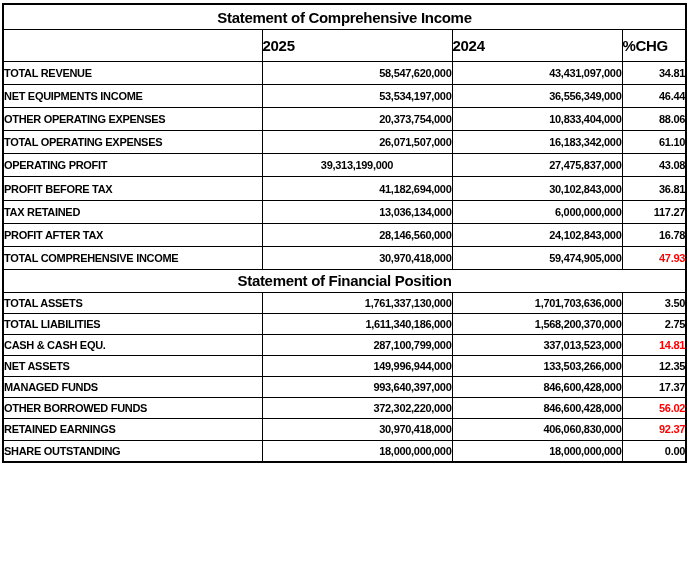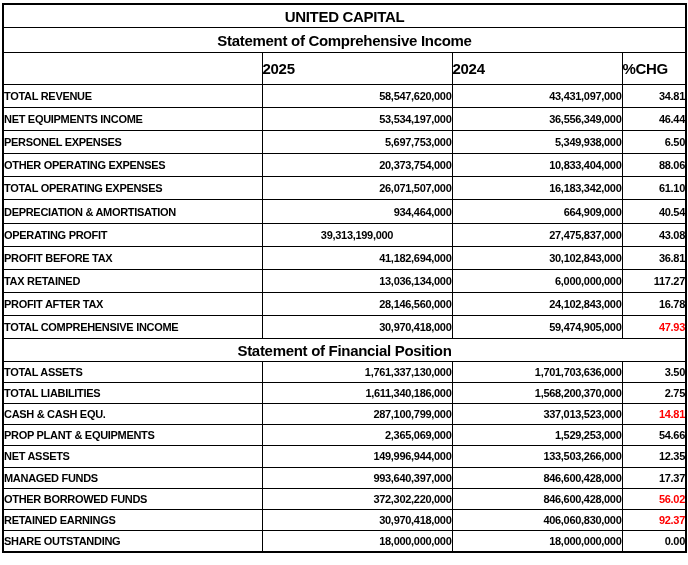--- a/index.html
+++ b/index.html
@@ -55,23 +55,20 @@
 <div class="sheet">
 <table class="fin">
   <colgroup>
     <col class="c-label">
         <col class="c-2025">
         <col class="c-2024">
         <col class="c-chg">
   </colgroup>
 
   <tbody>
-        <tr class="row-title">
-    <td colspan="4">UNITED CAPITAL</td>
-  </tr>
   <tr class="row-subtitle">
     <td colspan="4">Statement of Comprehensive Income</td>
   </tr>
   <tr class="row-colhead">
     <td></td>
     <td>2025</td>
     <td>2024</td>
     <td>%CHG</td>
   </tr>
 
@@ -81,42 +78,30 @@
     <td class="cell-num">43,431,097,000</td>
     <td class="cell-chg" style="color: rgb(0, 0, 0);">34.81</td>
   </tr>
   <tr class="row-data">
     <td class="cell-label">NET EQUIPMENTS INCOME</td>
     <td class="cell-num">53,534,197,000</td>
     <td class="cell-num">36,556,349,000</td>
     <td class="cell-chg" style="color: rgb(0, 0, 0);">46.44</td>
   </tr>
   <tr class="row-data">
-    <td class="cell-label">PERSONEL EXPENSES</td>
-    <td class="cell-num">5,697,753,000</td>
-    <td class="cell-num">5,349,938,000</td>
-    <td class="cell-chg" style="color: rgb(0, 0, 0);">6.50</td>
-  </tr>
-  <tr class="row-data">
     <td class="cell-label">OTHER OPERATING EXPENSES</td>
     <td class="cell-num">20,373,754,000</td>
     <td class="cell-num">10,833,404,000</td>
     <td class="cell-chg" style="color: rgb(0, 0, 0);">88.06</td>
   </tr>
   <tr class="row-data">
     <td class="cell-label">TOTAL OPERATING EXPENSES</td>
     <td class="cell-num">26,071,507,000</td>
     <td class="cell-num">16,183,342,000</td>
     <td class="cell-chg" style="color: rgb(0, 0, 0);">61.10</td>
-  </tr>
-  <tr class="row-data">
-    <td class="cell-label">DEPRECIATION &amp; AMORTISATION</td>
-    <td class="cell-num">934,464,000</td>
-    <td class="cell-num">664,909,000</td>
-    <td class="cell-chg" style="color: rgb(0, 0, 0);">40.54</td>
   </tr>
   <tr class="row-data">
     <td class="cell-label">OPERATING PROFIT</td>
     <td class="cell-num center">39,313,199,000</td>
     <td class="cell-num">27,475,837,000</td>
     <td class="cell-chg" style="color: rgb(0, 0, 0);">43.08</td>
   </tr>
   <tr class="row-data">
     <td class="cell-label">PROFIT BEFORE TAX</td>
     <td class="cell-num">41,182,694,000</td>
@@ -158,26 +143,20 @@
     <td class="cell-num">1,568,200,370,000</td>
     <td class="cell-chg" style="color: rgb(0, 0, 0);">2.75</td>
   </tr>
   <tr class="row-data-pos">
     <td class="cell-label">CASH &amp; CASH EQU.</td>
     <td class="cell-num">287,100,799,000</td>
     <td class="cell-num">337,013,523,000</td>
     <td class="cell-chg" style="color: rgb(255, 0, 0);">14.81</td>
   </tr>
   <tr class="row-data-pos">
-    <td class="cell-label">PROP PLANT &amp; EQUIPMENTS</td>
-    <td class="cell-num">2,365,069,000</td>
-    <td class="cell-num">1,529,253,000</td>
-    <td class="cell-chg" style="color: rgb(0, 0, 0);">54.66</td>
-  </tr>
-  <tr class="row-data-pos">
     <td class="cell-label">NET ASSETS</td>
     <td class="cell-num">149,996,944,000</td>
     <td class="cell-num">133,503,266,000</td>
     <td class="cell-chg" style="color: rgb(0, 0, 0);">12.35</td>
   </tr>
   <tr class="row-data-pos">
     <td class="cell-label">MANAGED FUNDS</td>
     <td class="cell-num">993,640,397,000</td>
     <td class="cell-num">846,600,428,000</td>
     <td class="cell-chg" style="color: rgb(0, 0, 0);">17.37</td>

